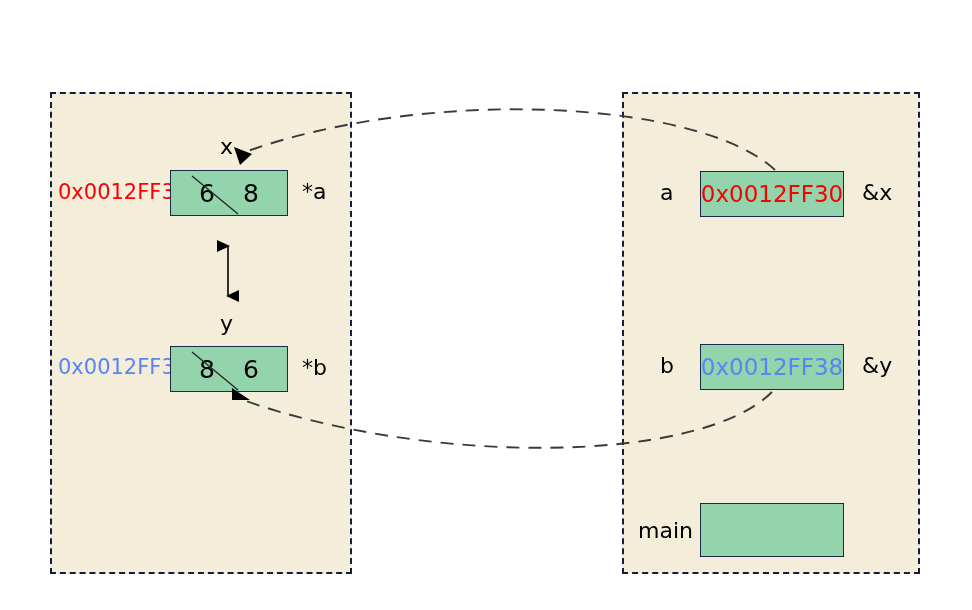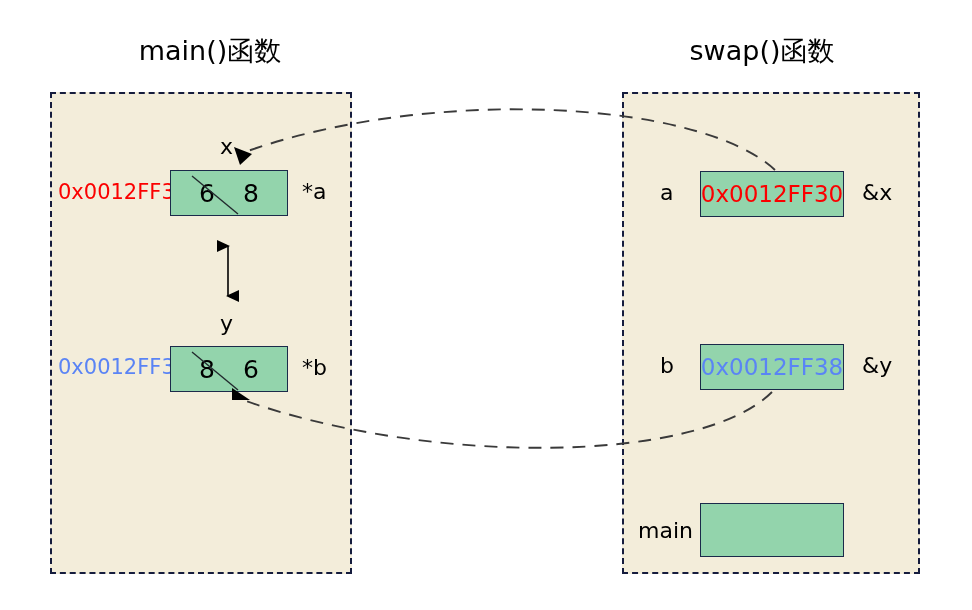--- a/index.html
+++ b/index.html
@@ -93,23 +93,21 @@
     height: 610px;
     pointer-events: none;
     overflow: visible;
   }
 </style>
 </head>
 <body>
 
 <div id="stage">
 
-  <div class="title" id="title-main">main()函数</div>
 
-  <div class="title" id="title-swap">swap()函数</div>
 
   <div class="frame" id="frame-main"></div>
 
   <div class="lbl" style="left:220px; top:136px;">x</div>
 
   <div class="lbl lbl-addr lbl-red" style="left:58px; top:182px;">0x0012FF30</div>
 
   <div class="mbox" style="left:170px; top:170px; width:118px; height:46px;">
     <div class="mbox-vals">
       <span>6</span>

